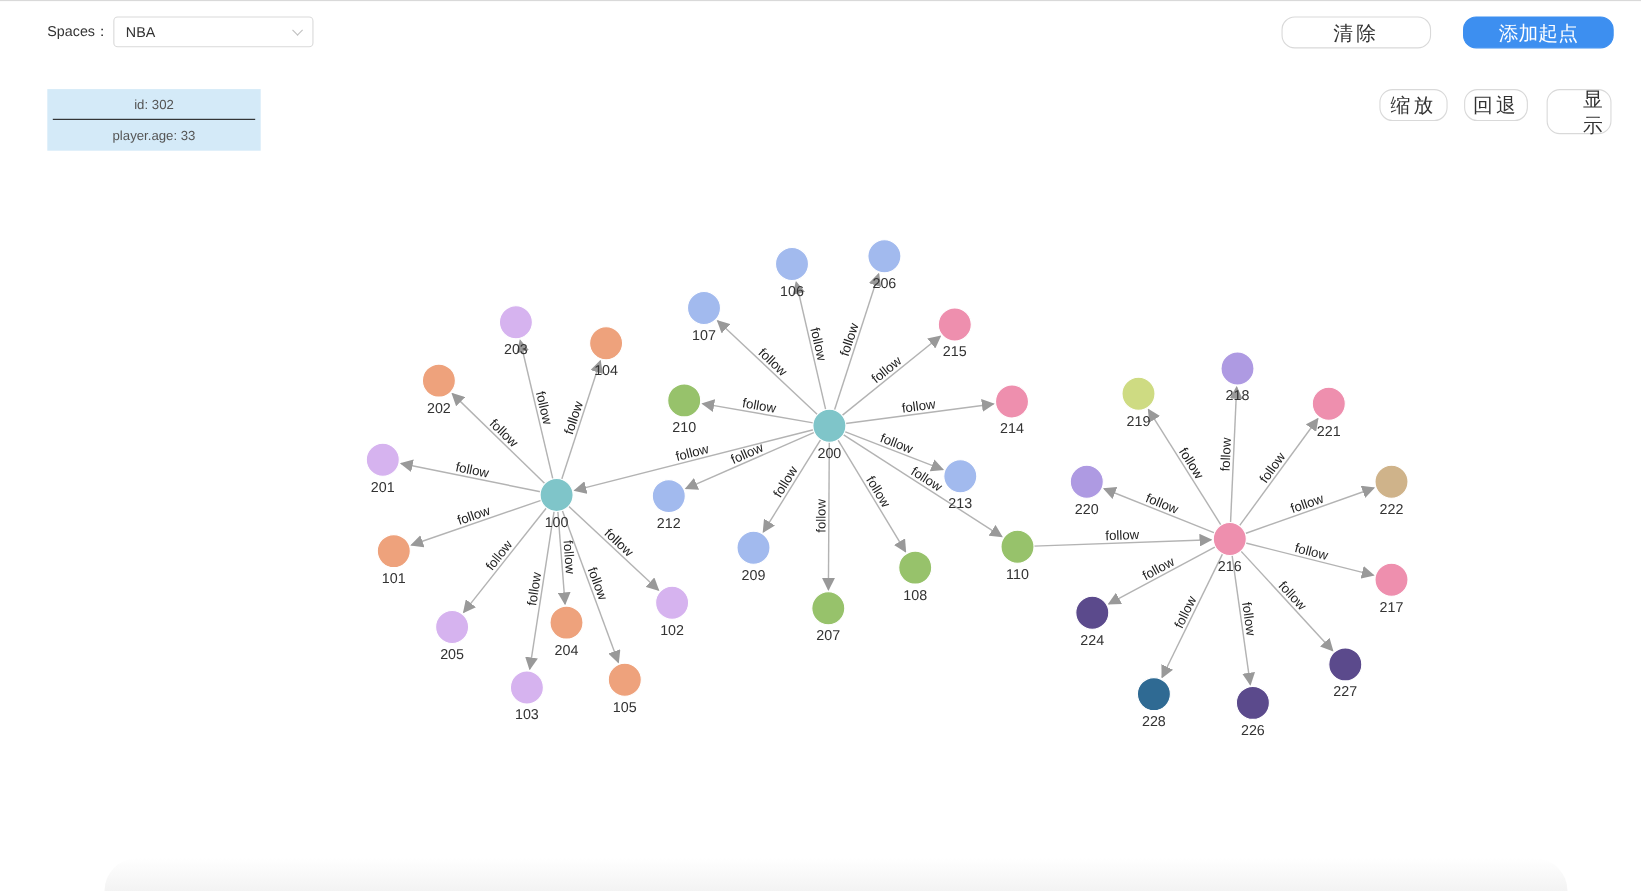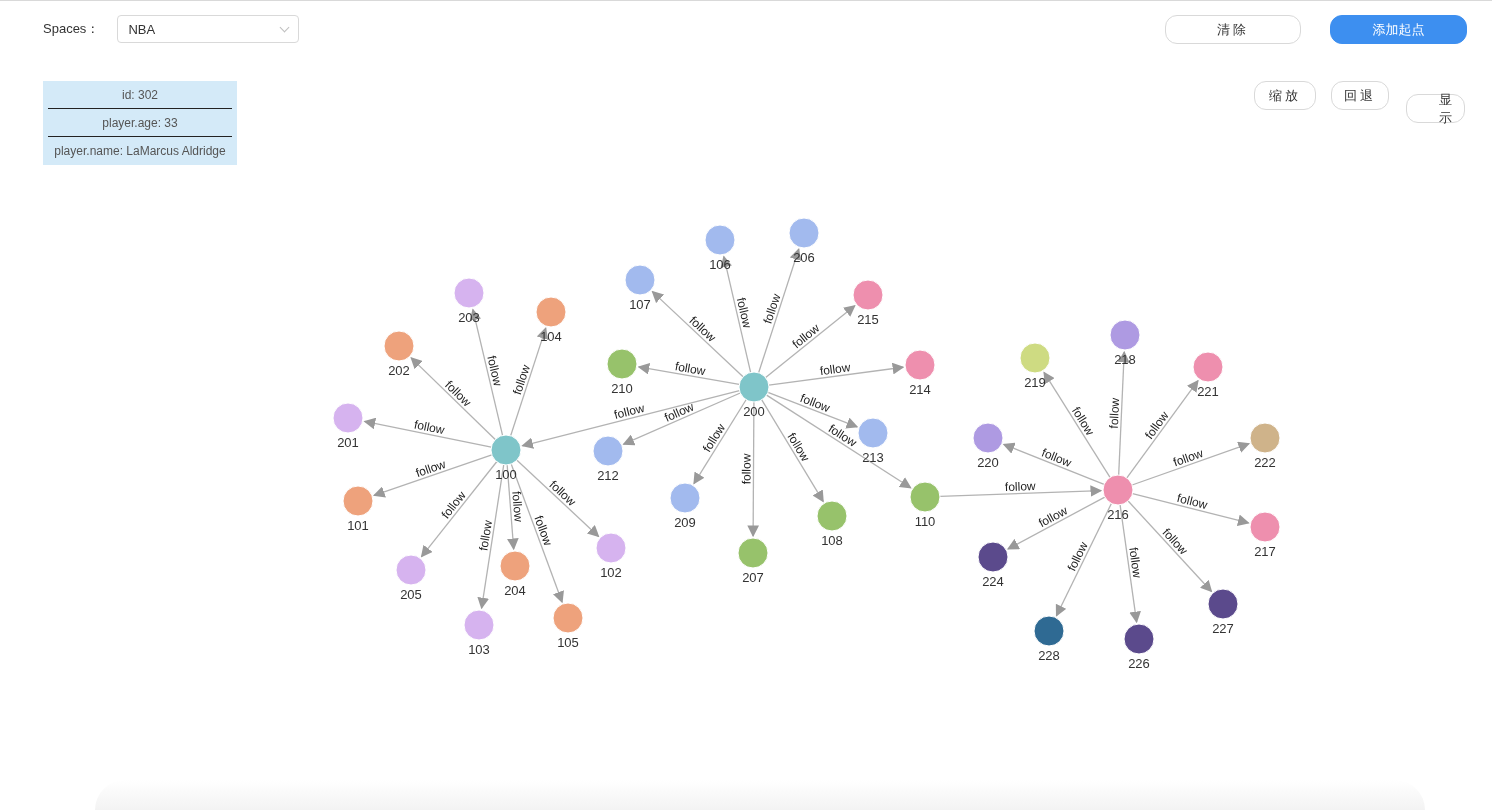--- a/index.html
+++ b/index.html
@@ -1,22 +1,22 @@
 <!DOCTYPE html>
 <html><head>
 <meta charset="utf-8">
 <style>
   * { box-sizing: border-box; margin: 0; padding: 0; }
   html, body { width: 1492px; height: 810px; overflow: hidden; background: #ffffff; font-family: "Liberation Sans", "DejaVu Sans", sans-serif; color: #333; }
   .topline { position: absolute; left: 0; top: 0; width: 1492px; height: 1px; background: #d9d9d9; }
   .space-row { position: absolute; left: 43px; top: 15px; height: 28px; display: flex; align-items: center; }
-  .space-label { font-size: 13px; color: #333; margin-right: 18px; }
+  .space-label { font-size: 13px; color: #333; margin-right: 4px; }
   .space-select { width: 182px; height: 28px; border: 1px solid #d9d9d9; border-radius: 4px; display: flex; align-items: center; justify-content: space-between; padding: 0 10px; font-size: 13px; color: #333; background: #fff; cursor: pointer; text-align: right; }
   .chev { width: 7px; height: 7px; border-right: 1px solid #bfbfbf; border-bottom: 1px solid #bfbfbf; transform: rotate(45deg); margin-top: -4px; }
-  .btn { position: absolute; display: flex; align-items: center; justify-content: center; font-size: 13px; border-radius: 12px; cursor: pointer; letter-spacing: 3px; }
+  .btn { position: absolute; display: flex; align-items: center; justify-content: center; font-size: 18px; border-radius: 12px; cursor: pointer; letter-spacing: 3px; }
   .btn-default { background: #fff; border: 1px solid #d9d9d9; color: #333; }
   .btn-primary { background: #3d8ff0; border: 1px solid #3d8ff0; color: #fff; letter-spacing: 0; }
   .details { position: absolute; left: 43px; top: 81px; width: 194px; background: #d4eaf8; font-size: 12px; color: #555; padding: 0 5px; }
   .details .row { height: 28px; display: flex; align-items: center; justify-content: center; border-bottom: 1px solid #222; white-space: nowrap; }
   .details .row:last-child { border-bottom: none; }
   .details .title { font-weight: bold; color: #555; }
   .graph { position: absolute; left: 0; top: 0; width: 1492px; height: 810px; }
   .bottom-shade { position: absolute; left: 95px; top: 780px; width: 1330px; height: 30px; background: linear-gradient(to bottom, rgba(240,240,240,0), rgba(238,238,238,0.7)); border-radius: 40px 40px 0 0; }
 </style>
 </head>
@@ -30,21 +30,21 @@
     <span>NBA</span>
     <span class="chev"></span>
   </div>
 </div>
 
 <div class="btn btn-default" style="left:1165px;top:15px;width:136px;height:29px;">清除</div>
 <div class="btn btn-primary" style="left:1330px;top:15px;width:137px;height:29px;">添加起点</div>
 
 <div class="btn btn-default" style="left:1254px;top:81px;width:62px;height:29px;">缩放</div>
 <div class="btn btn-default" style="left:1331px;top:81px;width:58px;height:29px;">回退</div>
-<div class="btn btn-default" style="left:1406px;top:94px;width:59px;height:29px;padding-left:32px;">显示</div>
+<div class="btn btn-default" style="left:1406px;top:81px;width:59px;height:41px;padding-left:32px;">显示</div>
 
 <svg class="graph" id="graph" width="1492" height="810" viewBox="0 0 1492 810">
   <defs>
     <marker id="arrow" viewBox="0 0 10 10" refX="9" refY="5" markerWidth="9" markerHeight="9" orient="auto">
       <path d="M0,0 L10,5 L0,10 z" fill="#999999"></path>
     </marker>
   </defs>
   <g id="edges">
       <g>
         <line x1="491.2984909036828" y1="447.0224791703661" x2="364.66171030915945" y2="421.3745236069184" stroke="#b3b3b3" stroke-width="1.3" marker-end="url(#arrow)"></line>
@@ -323,16 +323,15 @@
       <g>
         <circle cx="1223" cy="604" r="15" fill="#5b4a8c" stroke="#ffffff" stroke-width="1"></circle>
         <text x="1223" y="633" text-anchor="middle" font-size="13" fill="#333" font-family="&quot;Liberation Sans&quot;, sans-serif">227</text>
       </g>
     </g>
 </svg>
 
 <div class="details">
   <div class="row">id: 302</div>
   <div class="row">player.age: 33</div>
-  <div class="row">player.name: LaMarcus Aldridge</div>
 </div>
 
 <div class="bottom-shade"></div>
 
 </body></html>

